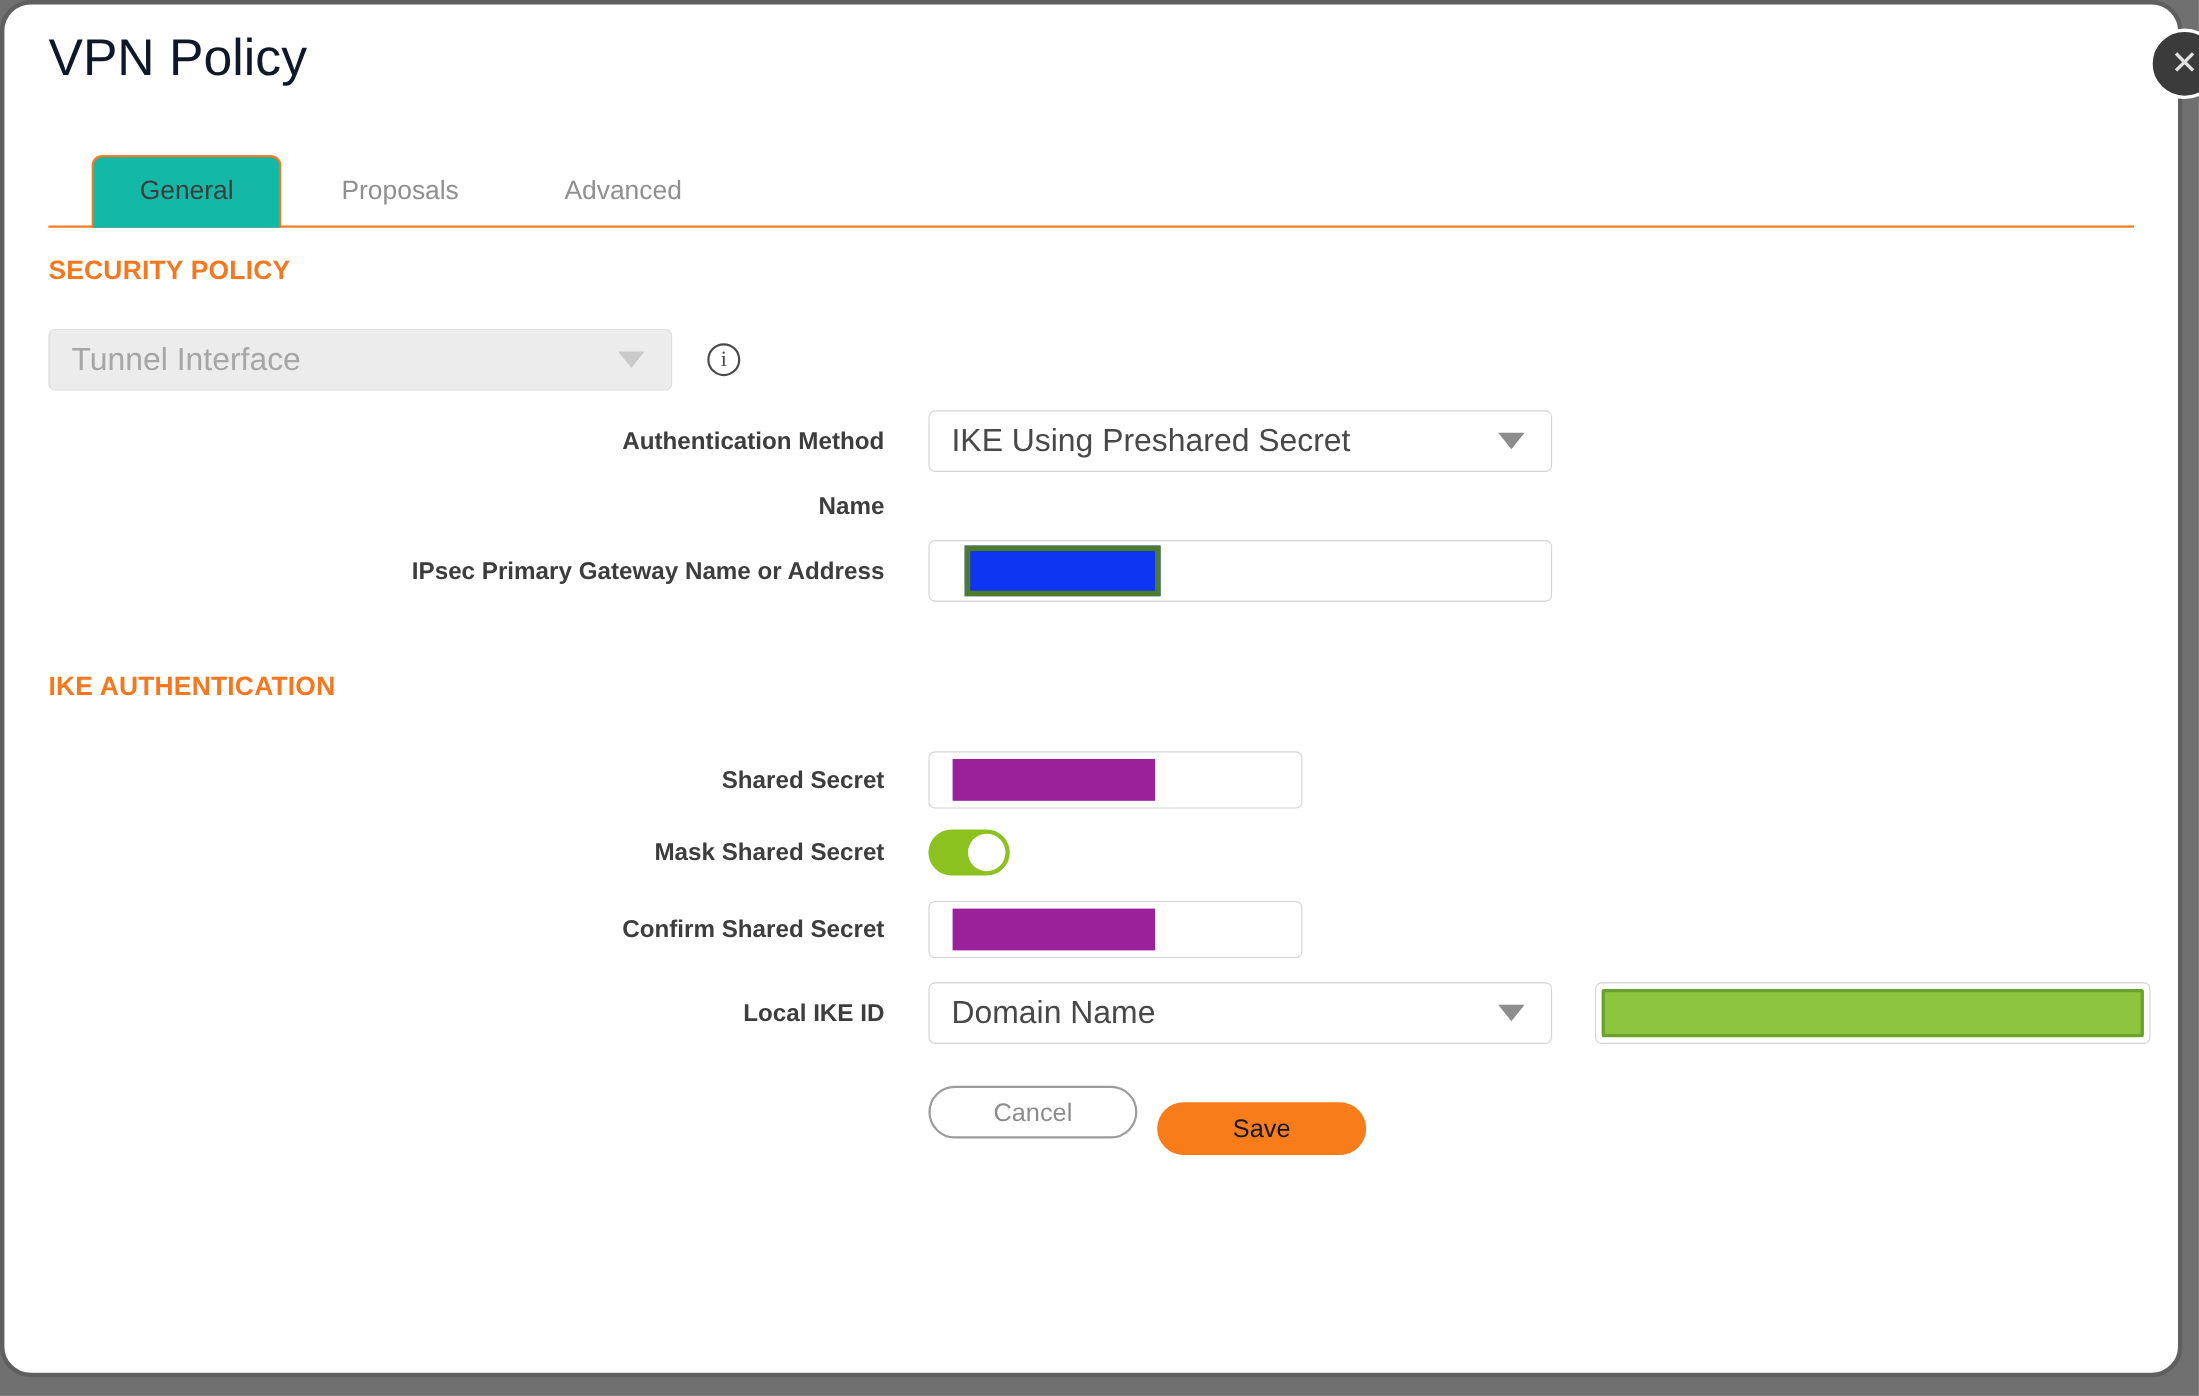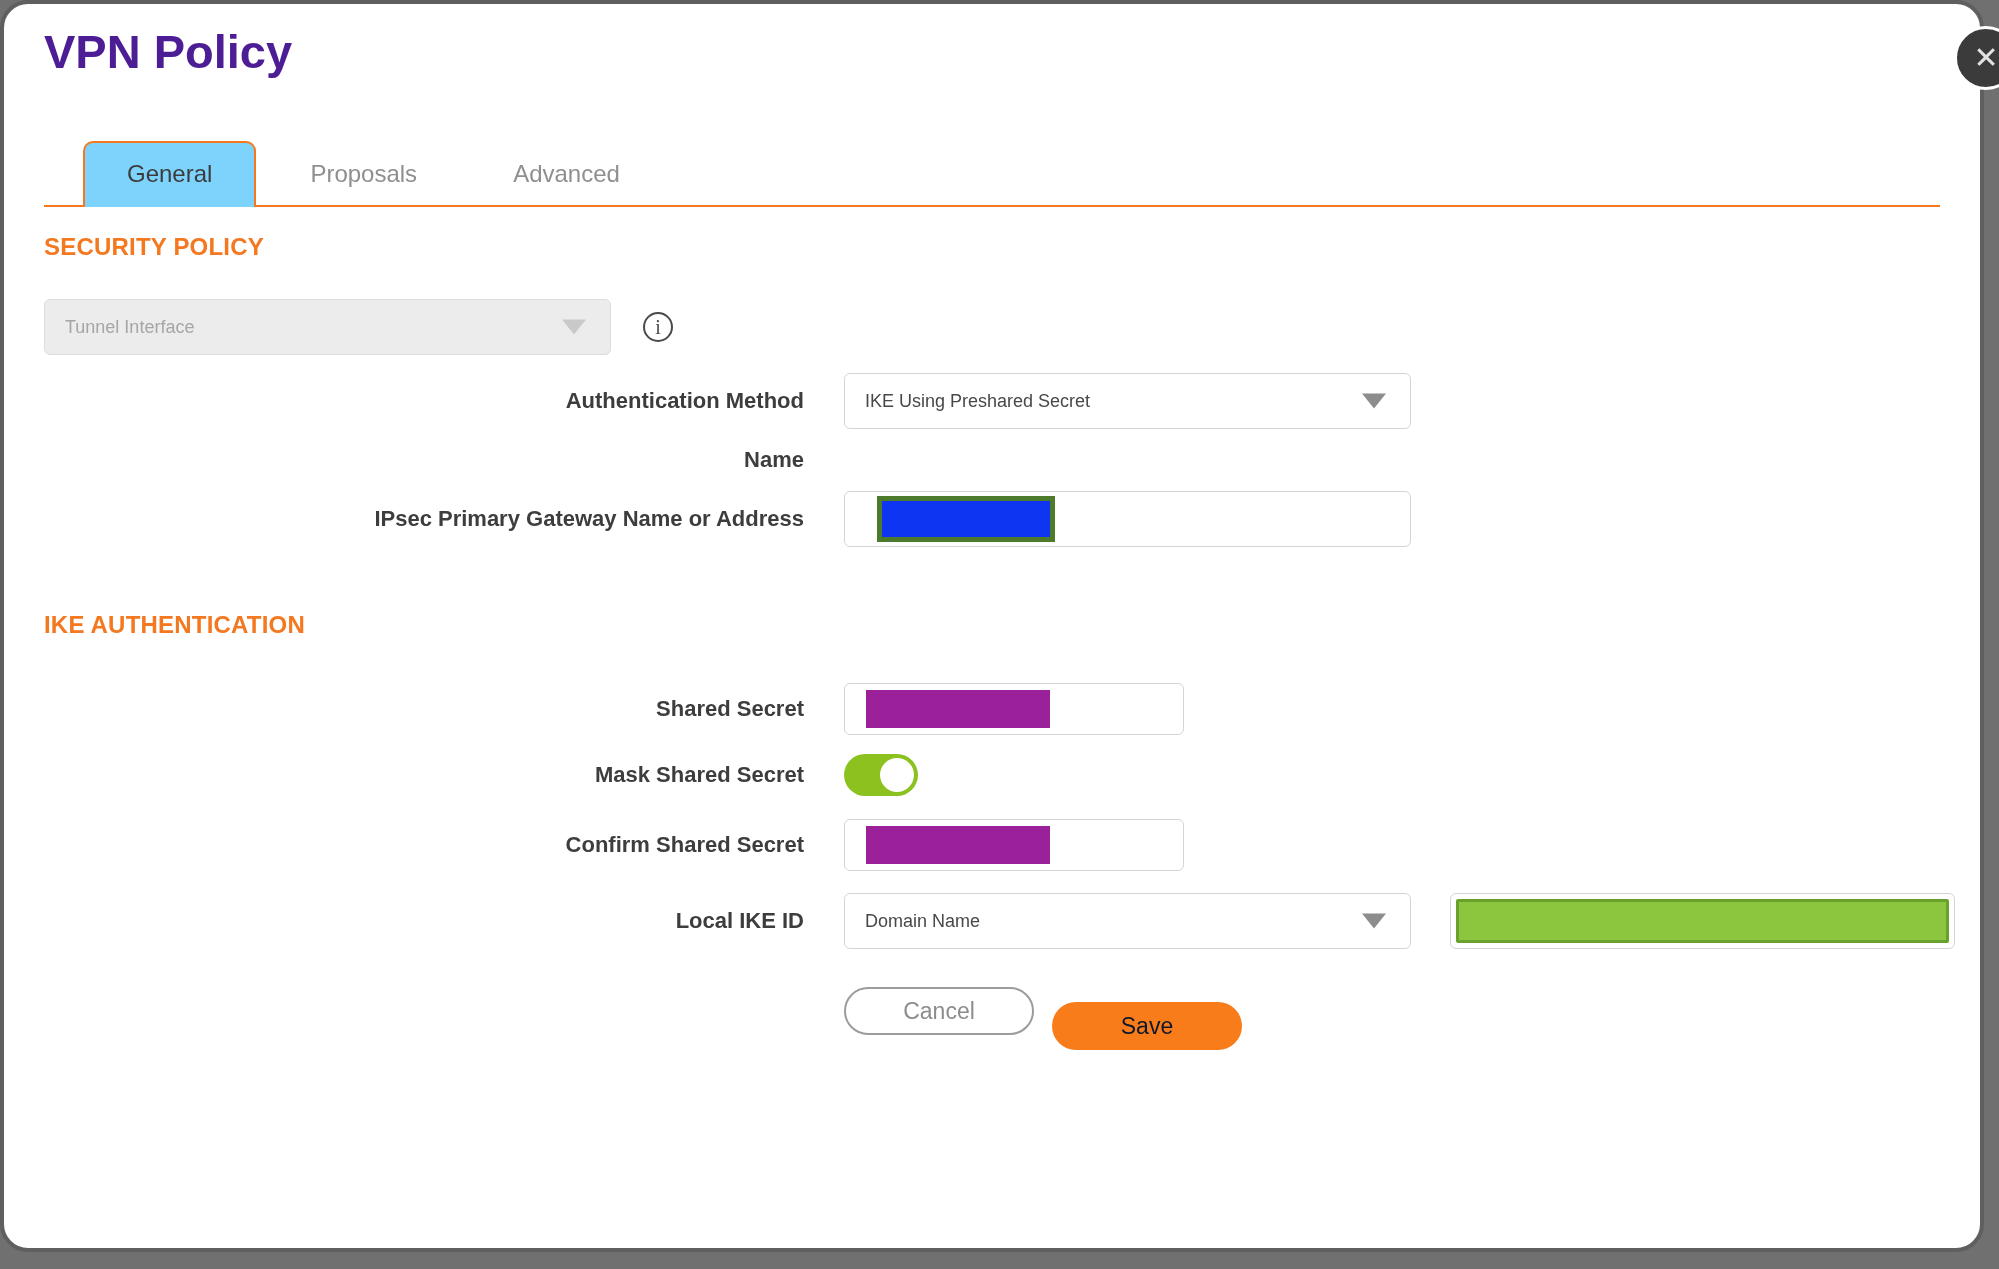--- a/index.html
+++ b/index.html
@@ -28,36 +28,36 @@
     border:3px solid #ffffff;
     border-radius:50%;
     display:flex; align-items:center; justify-content:center;
     color:#e2e2e2; font-size:30px; line-height:1;
     z-index:10; cursor:pointer; box-sizing:border-box;
   }
 
   
   h1.dialog-title {
     margin:20px 0 0 40px;
-    font-size:47px; font-weight:700; color:#4c1d95;
+    font-size:47px; font-weight:400; color:#0f172a;
   }
 
   
   .tabbar {
     display:flex; align-items:flex-end; gap:12px;
     margin:62px 40px 0 40px;
     border-bottom:2px solid var(--accent,#F4781F);
   }
   .tab {
     font-size:24px; color:#8f8f8f;
     padding:17px 42px; cursor:pointer; white-space:nowrap;
   }
   .tab.active {
     margin-left:39px; margin-bottom:-2px;
-    background:#7dd3fc; color:#3c3c3c;
+    background:#14b8a6; color:#3c3c3c;
     border:2px solid var(--accent,#F4781F); border-bottom:none;
     border-radius:10px 10px 0 0;
     padding:17px 42px 19px 42px;
   }
 
   
   h2.section-heading {
     margin:26px 0 0 40px;
     font-size:24px; font-weight:bold;
     color:var(--accent,#F4781F);
@@ -76,21 +76,21 @@
   }
   .row-ctrl { margin-left:40px; display:flex; align-items:center; }
 
   .select, .text-input {
     position:relative;
     width:567px; height:56px;
     border:1.5px solid #d4d4d4; border-radius:6px;
     background:#ffffff;
     display:flex; align-items:center;
     padding:0 20px; box-sizing:border-box;
-    font-size:18px; color:#484848;
+    font-size:29px; color:#484848;
     cursor:pointer;
   }
   .select.disabled {
     background:#ececec; border-color:#dddddd; color:#a6a6a6; cursor:default;
   }
   .caret {
     position:absolute; right:24px; top:50%; transform:translateY(-50%);
     width:0; height:0;
     border-left:12px solid transparent;
     border-right:12px solid transparent;

